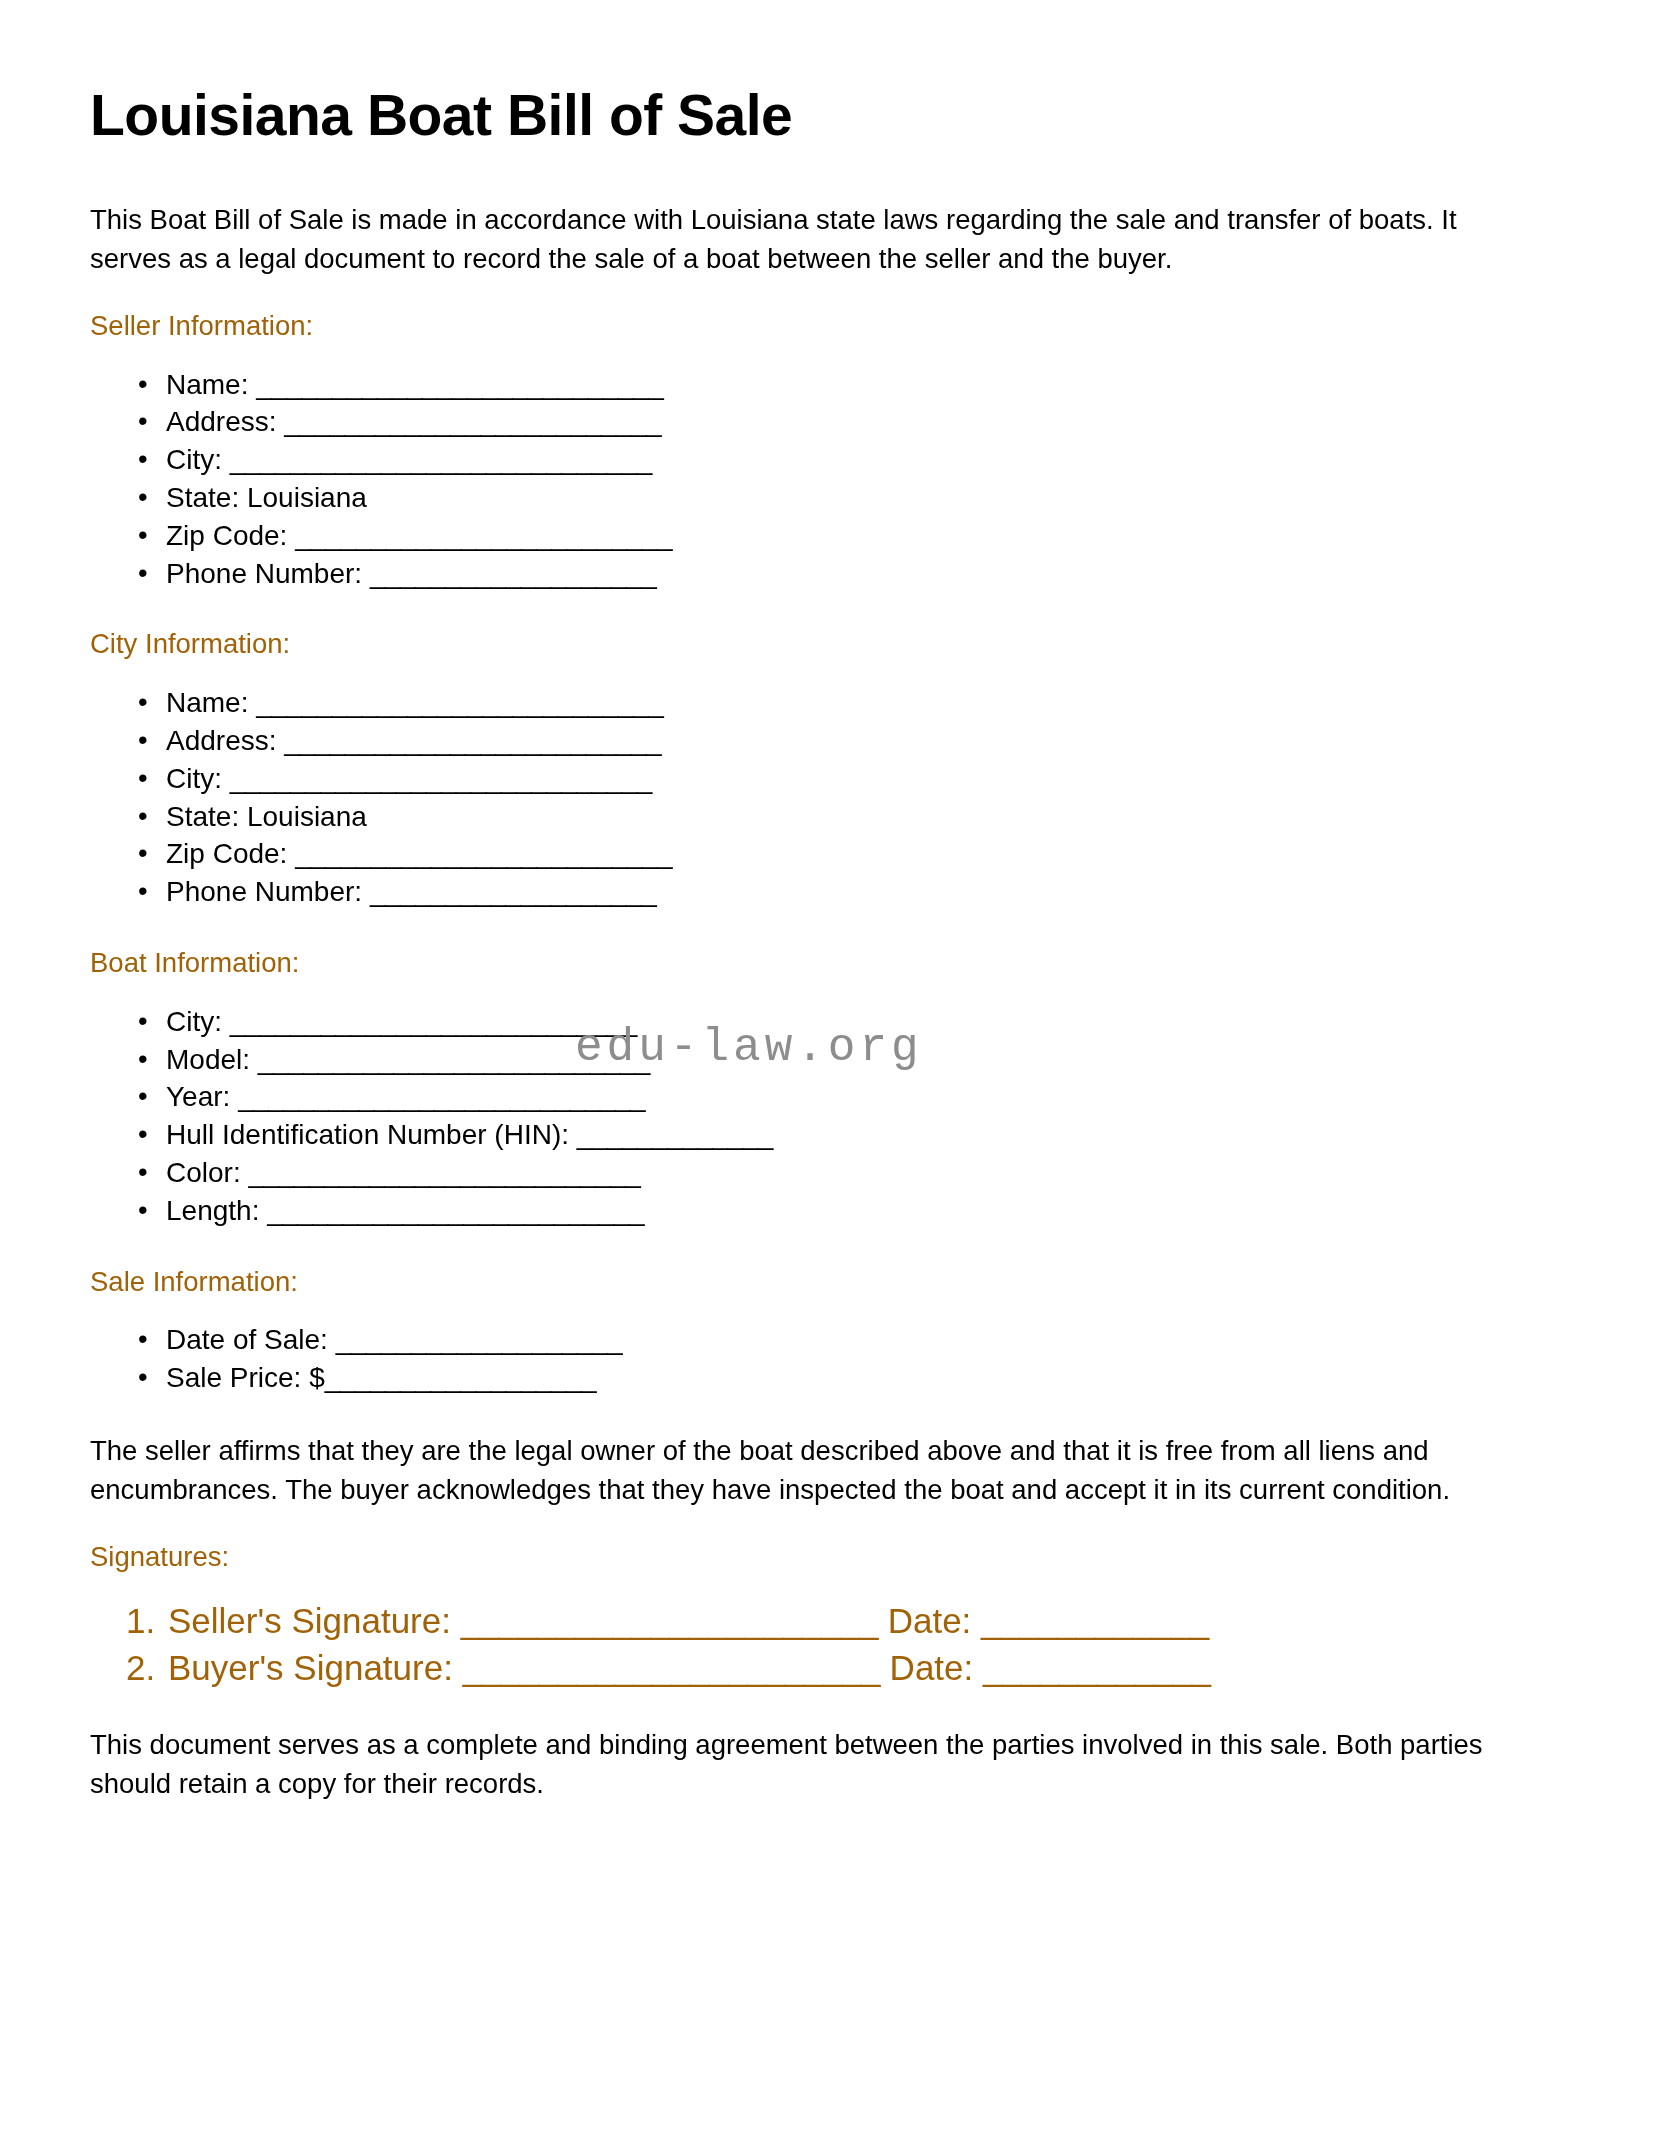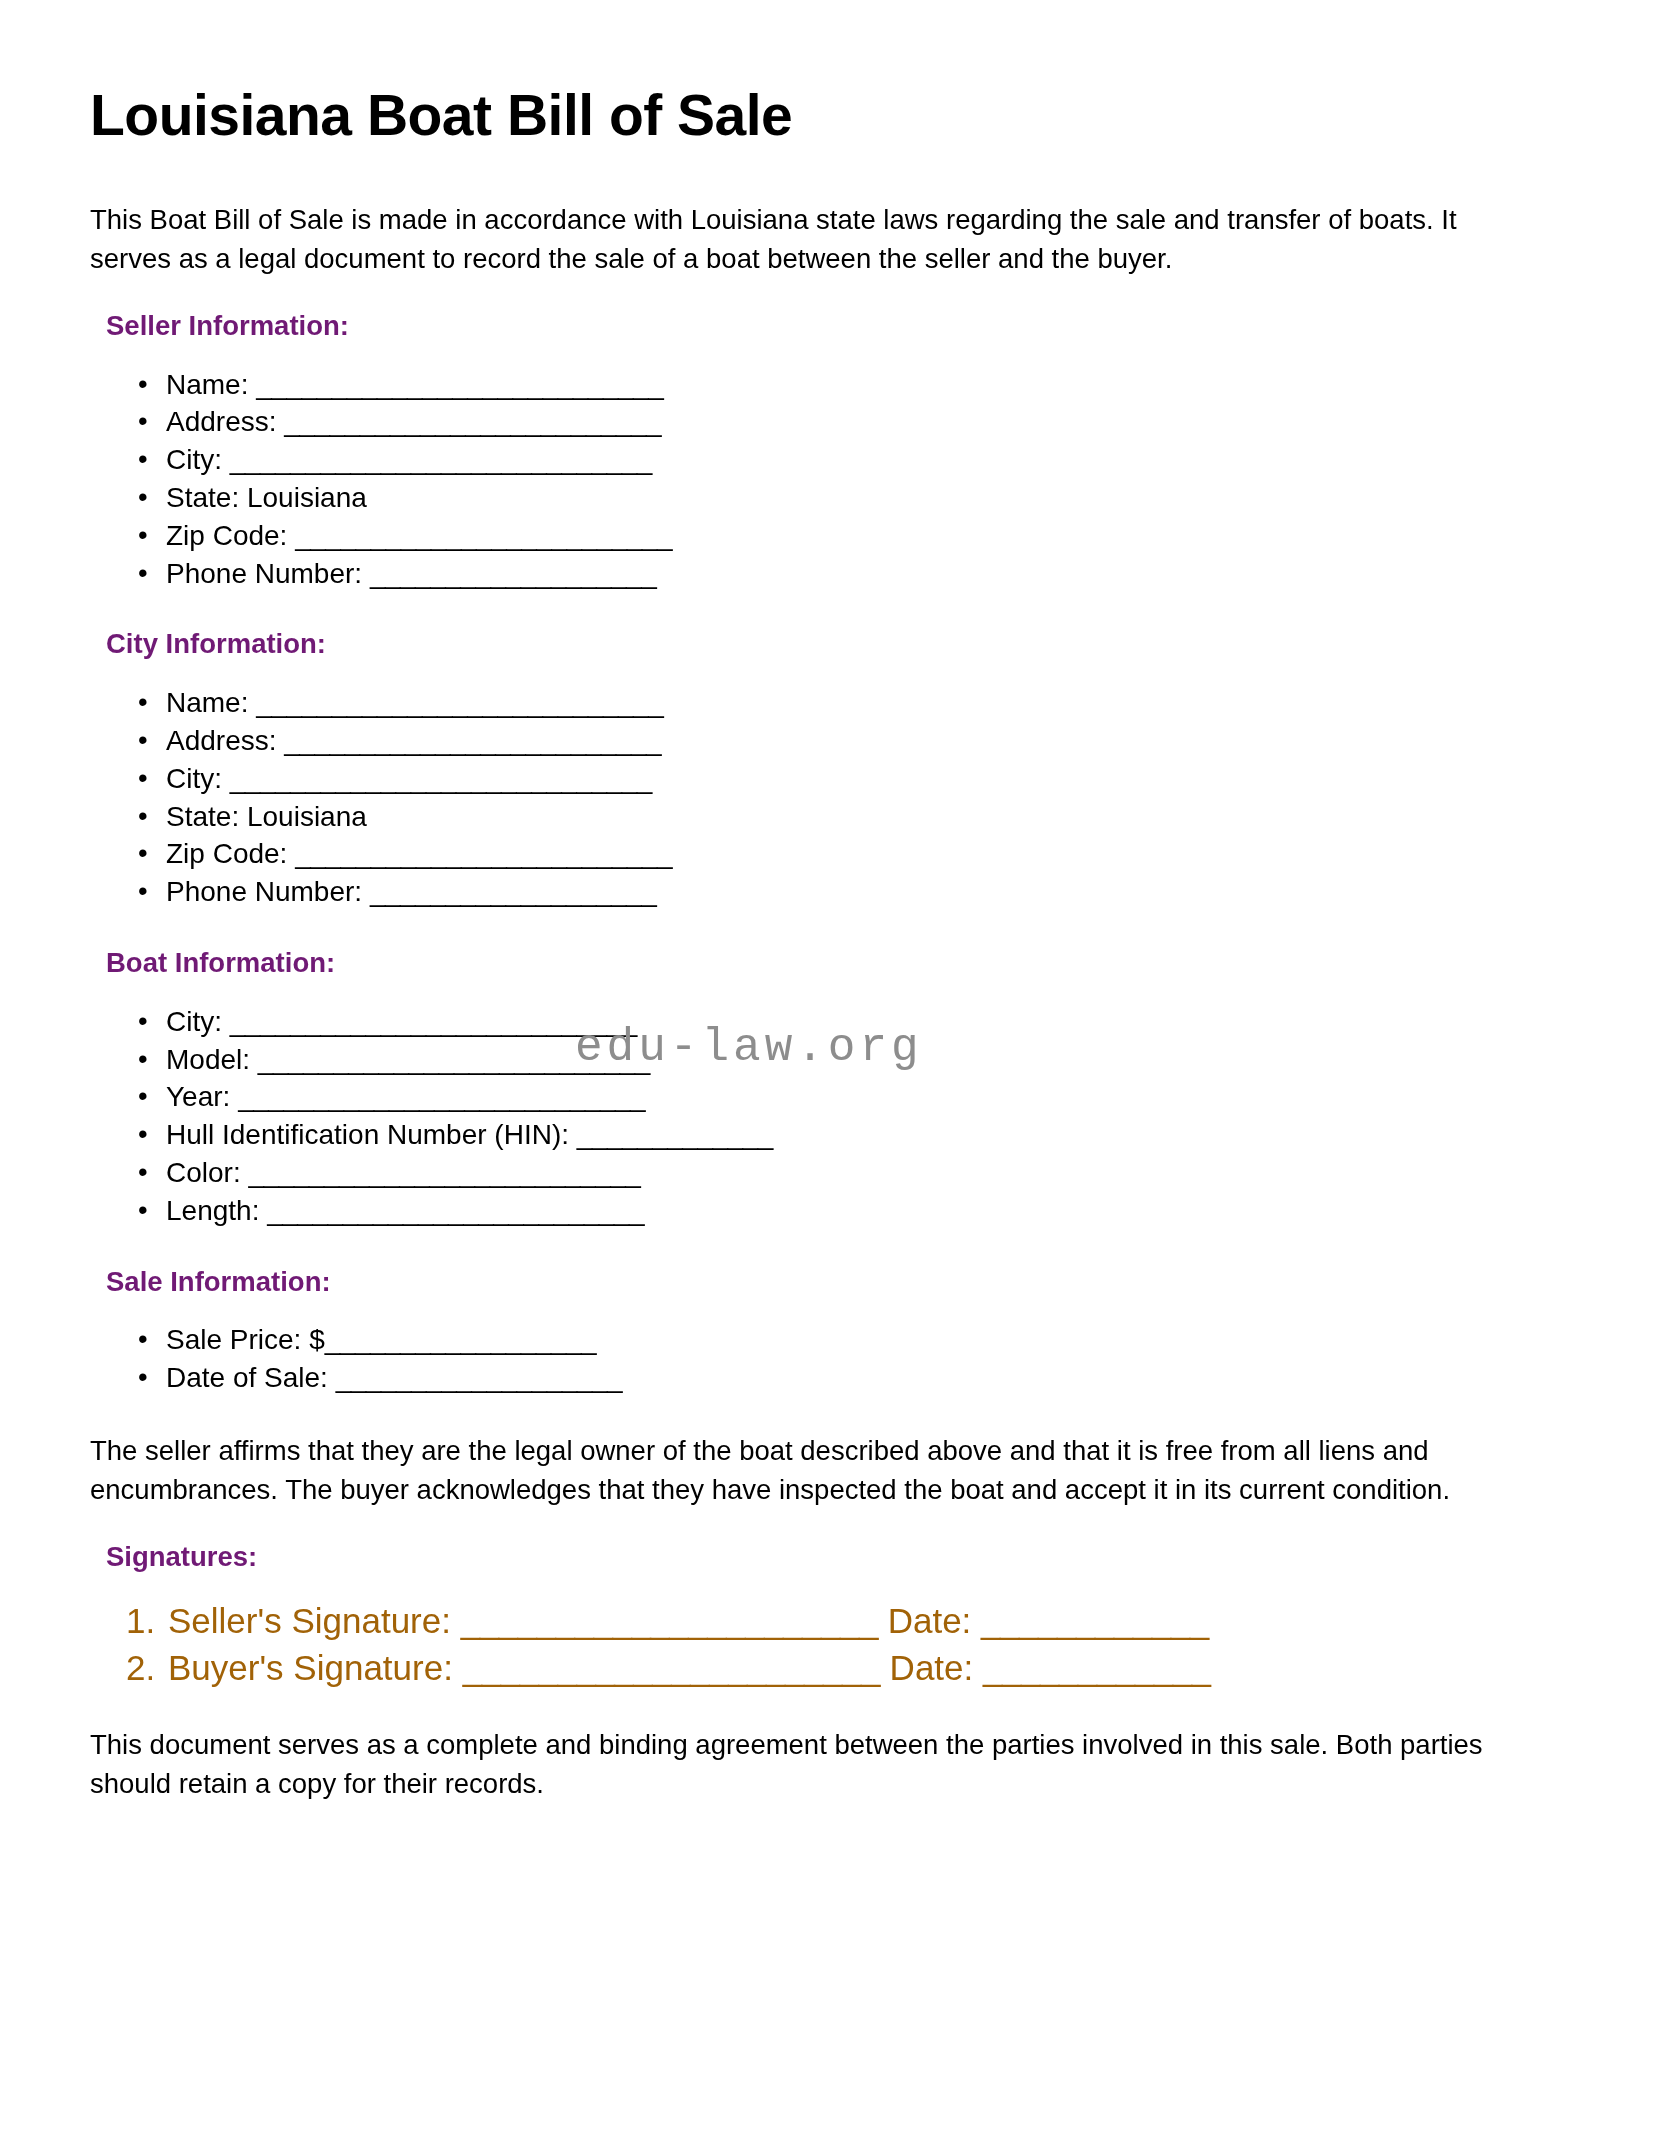--- a/index.html
+++ b/index.html
@@ -31,24 +31,24 @@
   }
   p.body-text {
     font-size: 27.5px;
     line-height: 1.42;
     margin: 0 0 30px 0;
     max-width: 1440px;
     color: #000;
   }
   h2.section-heading {
     font-size: 27.5px;
-    font-weight: bold;
-    margin: 0 0 22px 16px;
+    font-weight: normal;
+    margin: 0 0 22px 0;
     line-height: 1.3;
-    color: #701a75;
+    color: #a16207;
   }
   ul.field-list {
     list-style: none;
     margin: 0 0 34px 0;
     padding: 0 0 0 48px;
   }
   ul.field-list li {
     font-size: 28px;
     line-height: 1.35;
     position: relative;
@@ -135,22 +135,22 @@
     <li><span>City:</span> <span class="blank">___________________________</span></li>
     <li><span>Model:</span> <span class="blank">__________________________</span></li>
     <li><span>Year:</span> <span class="blank">___________________________</span></li>
     <li><span>Hull Identification Number (HIN):</span> <span class="blank">_____________</span></li>
     <li><span>Color:</span> <span class="blank">__________________________</span></li>
     <li><span>Length:</span> <span class="blank">_________________________</span></li>
   </ul>
 
   <h2 class="section-heading">Sale Information:</h2>
   <ul class="field-list">
+    <li><span>Date of Sale:</span> <span class="blank">___________________</span></li>
     <li><span>Sale Price: $</span><span class="blank">__________________</span></li>
-    <li><span>Date of Sale:</span> <span class="blank">___________________</span></li>
   </ul>
 
   <p class="body-text">The seller affirms that they are the legal owner of the boat described above and that it is free from all liens and encumbrances. The buyer acknowledges that they have inspected the boat and accept it in its current condition.</p>
 
   <h2 class="section-heading">Signatures:</h2>
   <ol class="signature-list">
     <li><span>Seller's Signature:</span> <span class="blank">______________________</span> <span>Date:</span> <span class="blank">____________</span></li>
     <li><span>Buyer's Signature:</span> <span class="blank">______________________</span> <span>Date:</span> <span class="blank">____________</span></li>
   </ol>
 

